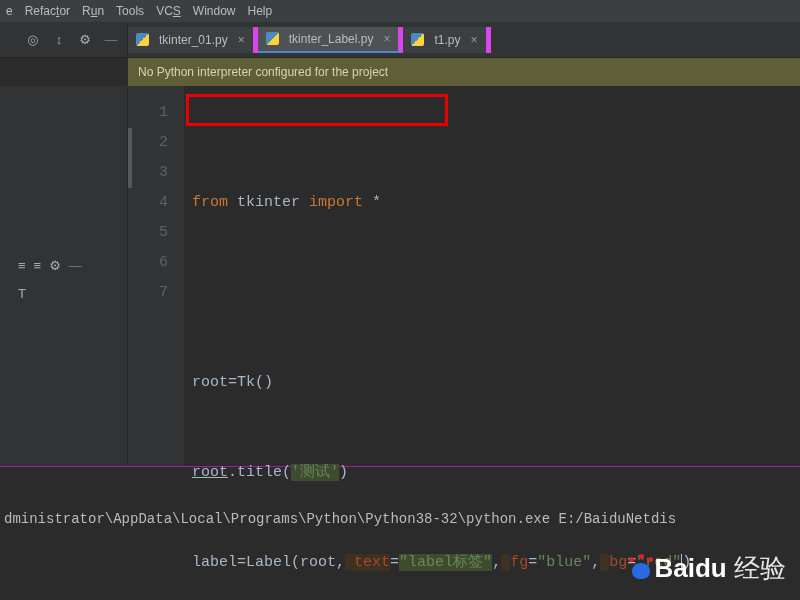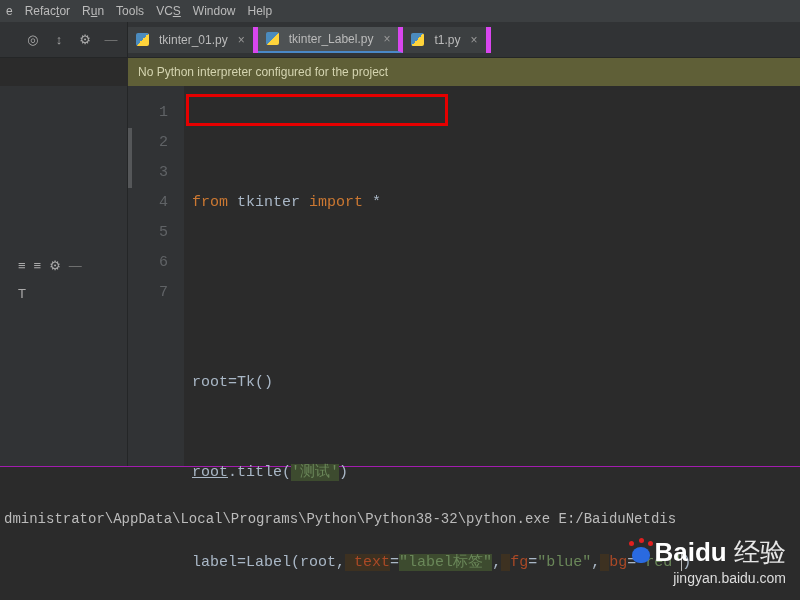--- a/index.html
+++ b/index.html
@@ -306,14 +306,13 @@
 
 <div class="watermark">
   <div class="top">
     <span class="paw">
       <span class="dot d1"></span>
         <span class="dot d2"></span>
         <span class="dot d3"></span>
     </span>
     <span><b>Baidu</b> <span>经验</span></span>
   </div>
-  <div class="sub">jingyan.baidu.com</div>
 </div>
 
 </body></html>

